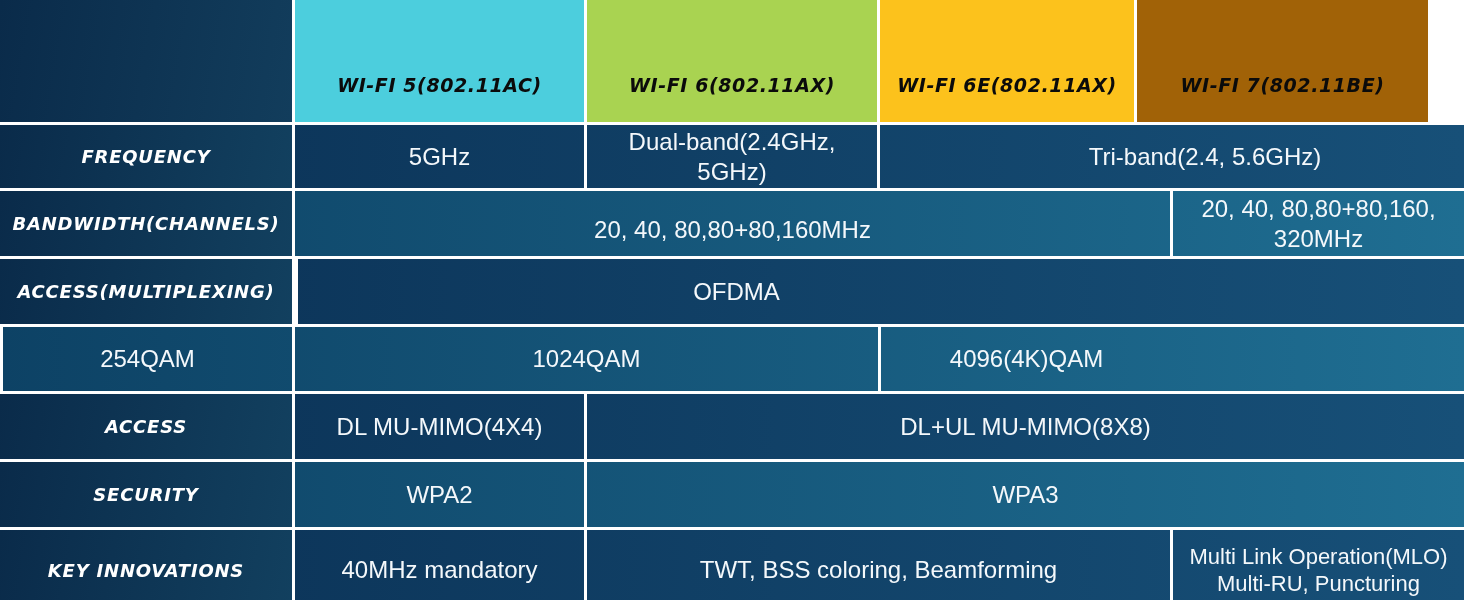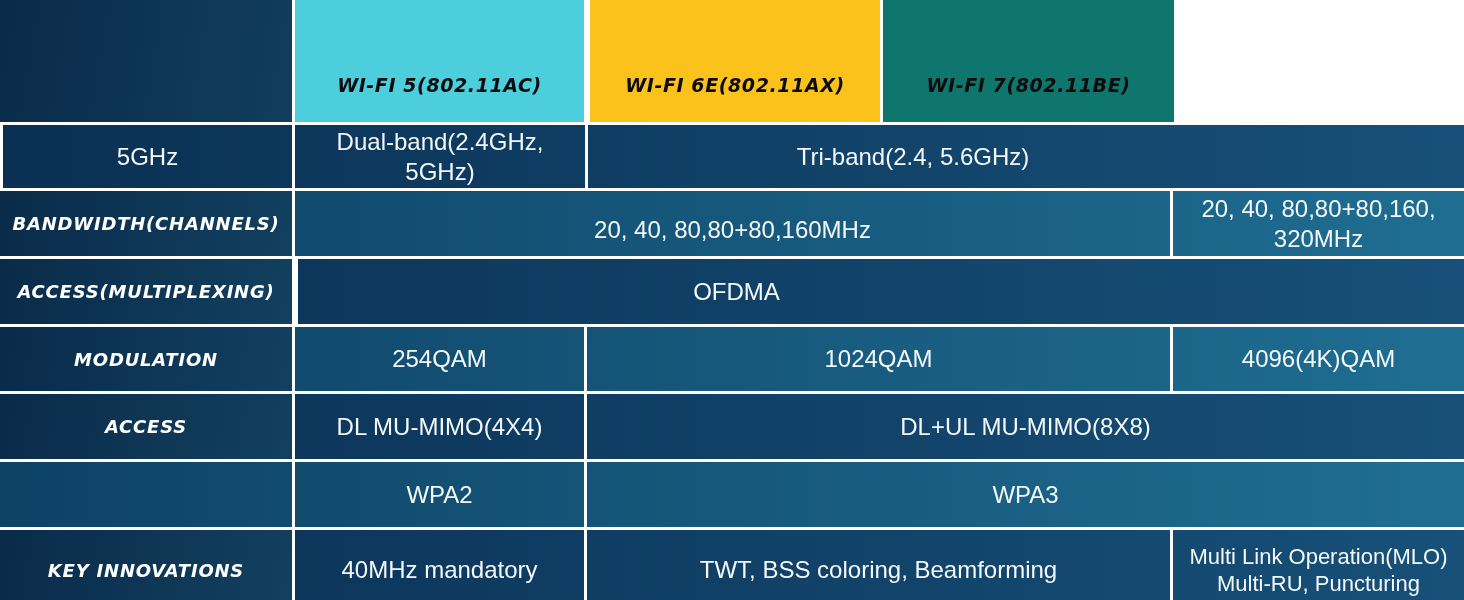--- a/index.html
+++ b/index.html
@@ -14,21 +14,21 @@
   .row{display:flex;flex-shrink:0;}
   .sep{width:3px;flex:0 0 3px;background:#ffffff;}
   
   .h-hdr{height:122px;}
   .h-63{height:63px;}
   .h-64{height:64px;}
   .h-65{height:65px;}
   .h-67{height:80px;}
   
   .row.dark{background:linear-gradient(90deg,#0a3054 0%,#175078 100%);}
-  .row.teal{background:linear-gradient(90deg,#0d4265 0%,#1f6e92 100%);justify-content:flex-end;}
+  .row.teal{background:linear-gradient(90deg,#0d4265 0%,#1f6e92 100%);}
   .row.hdr{background:#ffffff;}
   
   .cell{
     flex:0 0 auto;display:flex;align-items:center;justify-content:center;
     text-align:center;box-sizing:border-box;
   }
   .label-cell{
     width:292px;
     background:linear-gradient(100deg,#0a2b4a 0%,#12405f 100%);
     color:#ffffff;font-weight:bold;font-style:italic;
@@ -39,54 +39,56 @@
   .hdr-cell{
     color:#0b0b0b;font-weight:bold;font-style:italic;
     font-size:19px;letter-spacing:0.6px;
     font-family:"DejaVu Sans",sans-serif;
     align-items:flex-end;padding-bottom:26px;
   }
   .hdr-corner{background:linear-gradient(100deg,#0a2b4a 0%,#123d5c 100%);}
   .bg-wifi5{background:#4ccedd;}
   .bg-wifi6{background:#a9d351;}
   .bg-wifi6e{background:#fcc21c;}
-  .bg-wifi7{background:#0f766e;}
+  .bg-wifi7{background:#a16207;}
   .val{
     color:#f4f8fb;font-size:24px;line-height:1.25;
     white-space:pre-line;background:transparent;
     padding:0 6px;
   }
   .val.small{font-size:22px;}
   
   .cw-a{width:289px;}
   .cw-b{width:290px;}
-  .cw-c{width:290px;}
+  .cw-c{width:254px;}
   .cw-d{width:291px;}
   .cw-cd{width:650px;}
   .cw-bc{width:583px;}
   .cw-abc{width:875px;margin-top:12px;}
   .cw-bcd{width:877px;}
 </style>
 </head>
 <body>
 
 <div class="table">
 
   <div class="row hdr h-hdr">
     <div class="cell label-cell hdr-corner"></div>
     <div class="sep"></div>
     <div class="cell hdr-cell bg-wifi5 cw-a">WI-FI 5(802.11AC)</div>
     <div class="sep"></div>
+    <div class="cell hdr-cell bg-wifi6 cw-b">WI-FI 6(802.11AX)</div>
     <div class="sep"></div>
     <div class="cell hdr-cell bg-wifi6e cw-c">WI-FI 6E(802.11AX)</div>
     <div class="sep"></div>
     <div class="cell hdr-cell bg-wifi7 cw-d">WI-FI 7(802.11BE)</div>
   </div>
 
   <div class="row dark h-63">
+    <div class="cell label-cell">FREQUENCY</div>
     <div class="sep"></div>
     <div class="cell val cw-a">5GHz</div>
     <div class="sep"></div>
     <div class="cell val cw-b">Dual-band(2.4GHz, 5GHz)</div>
     <div class="sep"></div>
     <div class="cell val cw-cd">Tri-band(2.4, 5.6GHz)</div>
   </div>
 
   <div class="row teal h-65">
     <div class="cell label-cell">BANDWIDTH(CHANNELS)</div>
@@ -98,38 +100,38 @@
   </div>
 
   <div class="row dark h-65">
     <div class="cell label-cell">ACCESS(MULTIPLEXING)</div>
     <div class="sep"></div>
     <div class="sep"></div>
     <div class="cell val cw-bcd">OFDMA</div>
   </div>
 
   <div class="row teal h-64">
-    <div class="cell label-cell">MODULATION</div>
     <div class="sep"></div>
     <div class="cell val cw-a">254QAM</div>
     <div class="sep"></div>
     <div class="cell val cw-bc">1024QAM</div>
     <div class="sep"></div>
     <div class="cell val cw-d">4096(4K)QAM</div>
   </div>
 
   <div class="row dark h-65">
     <div class="cell label-cell">ACCESS</div>
     <div class="sep"></div>
     <div class="cell val cw-a">DL MU-MIMO(4X4)</div>
     <div class="sep"></div>
     <div class="cell val cw-bcd">DL+UL MU-MIMO(8X8)</div>
   </div>
 
   <div class="row teal h-65">
+    <div class="cell label-cell">SECURITY</div>
     <div class="sep"></div>
     <div class="cell val cw-a">WPA2</div>
     <div class="sep"></div>
     <div class="cell val cw-bcd">WPA3</div>
   </div>
 
   <div class="row dark h-67">
     <div class="cell label-cell">KEY INNOVATIONS</div>
     <div class="sep"></div>
     <div class="cell val cw-a">40MHz mandatory</div>

